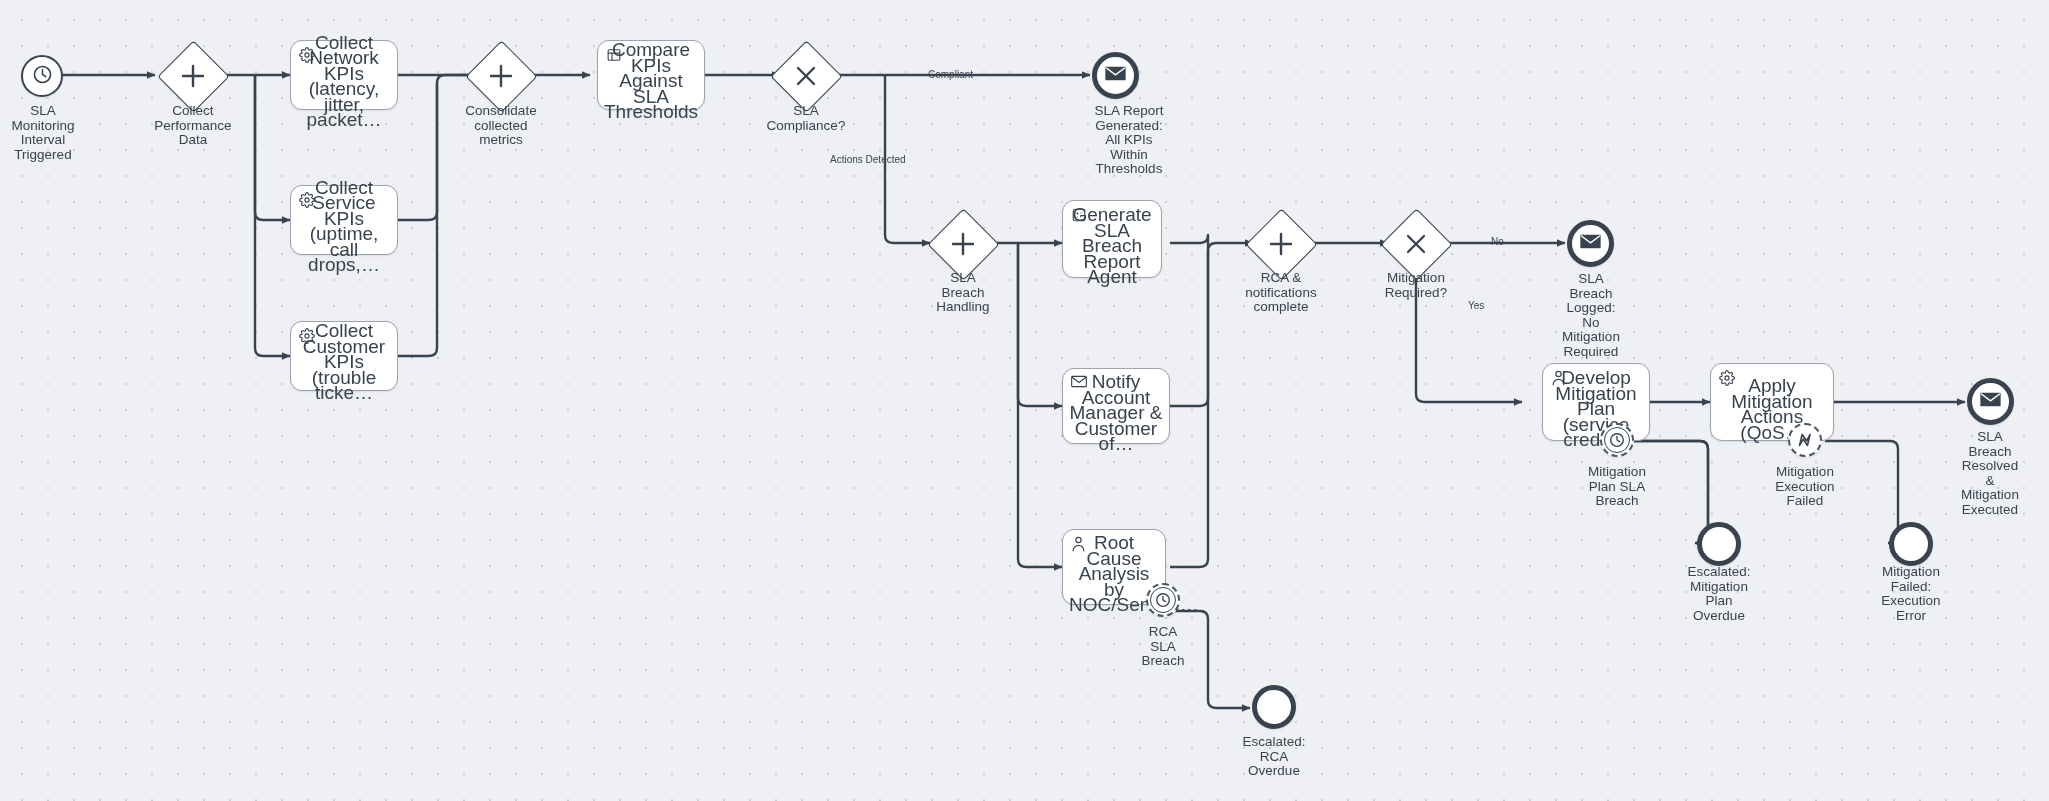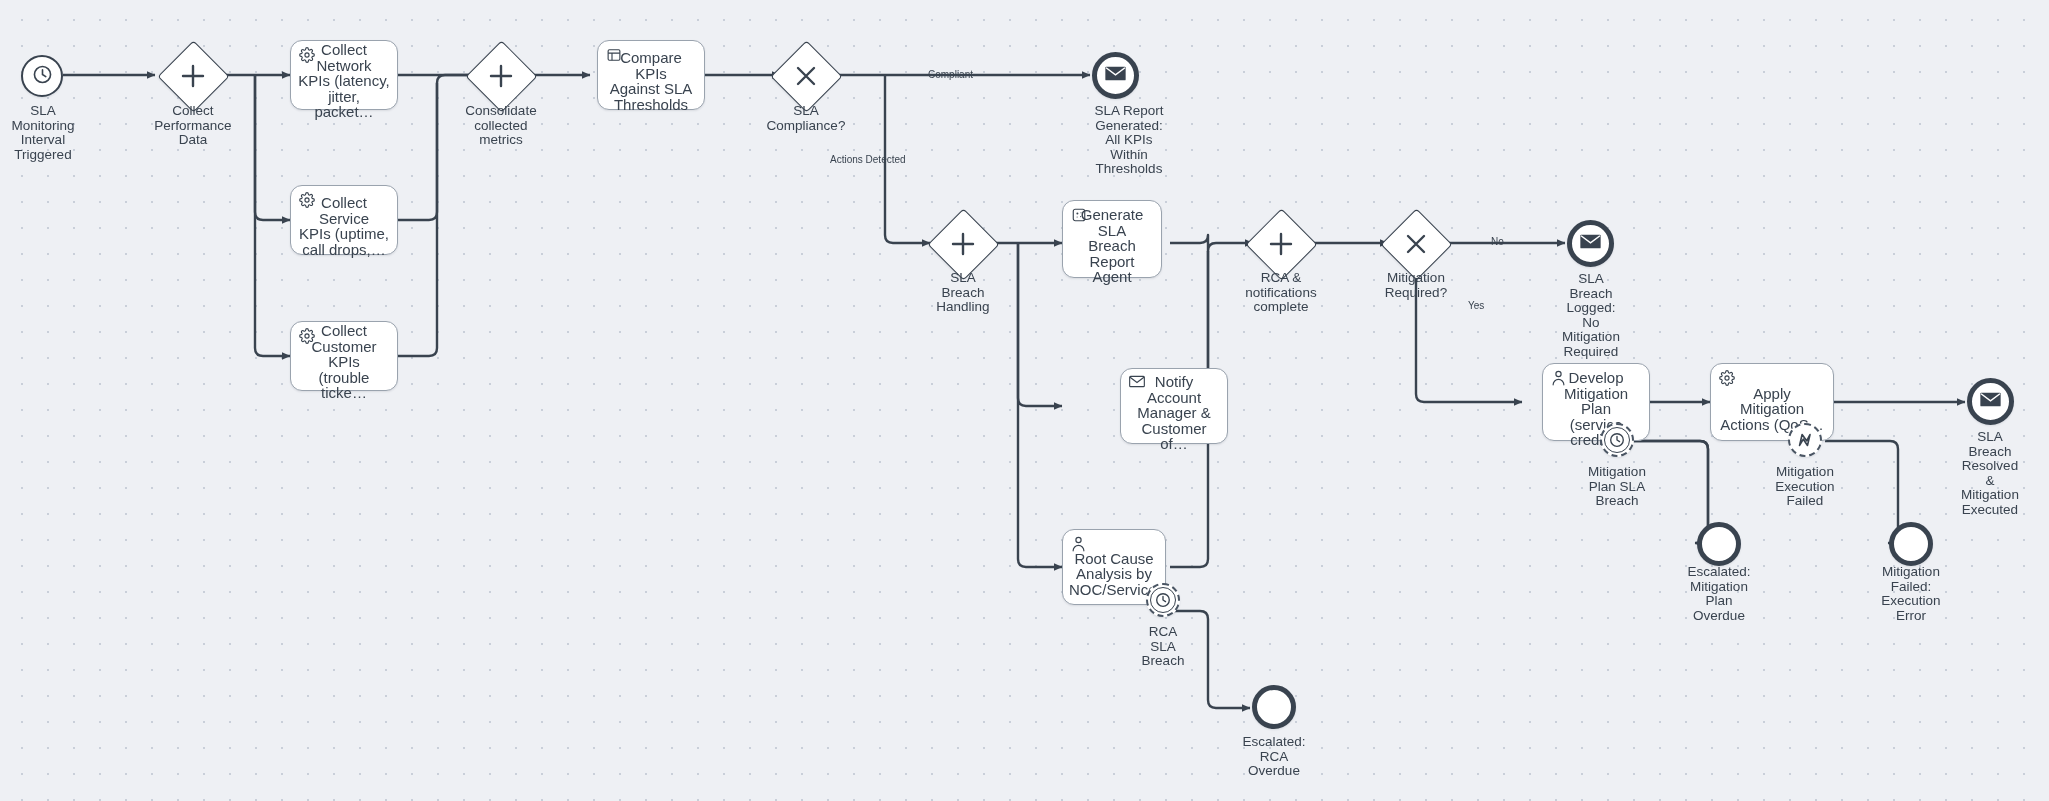--- a/index.html
+++ b/index.html
@@ -36,21 +36,21 @@
     background: #ffffff;
     border: 1.6px solid #9aa3ae;
     border-radius: 12px;
     box-shadow: 0 1px 2px rgba(30,40,55,0.10);
     display: flex;
     align-items: center;
     justify-content: center;
     padding: 4px 6px 4px 6px;
   }
   .task .tasklabel {
-    font-size: 15px;
+    font-size: 19px;
     line-height: 15.5px;
     color: #39434f;
     text-align: center;
     width: 100%;
     white-space: pre-line;
     font-family: "Liberation Sans", sans-serif;
   }
   .task .ticon {
     position: absolute;
     left: 8px;
@@ -316,21 +316,21 @@
         <circle cx="15" cy="8.6" r="0.9" fill="#39434f" stroke="none"></circle>
         <circle cx="9.2" cy="15" r="0.9" fill="#39434f" stroke="none"></circle>
         <circle cx="14.4" cy="14.4" r="0.9" fill="#39434f" stroke="none"></circle>
       </svg>
     </span>
     <div class="tasklabel" style="margin-top:14px;">Generate SLA
 Breach Report
 Agent</div>
   </div>
 
-  <div class="node task" style="left:1120px; top:368px; width:108px; height:76px;">
+  <div class="node task" style="left:1062px; top:368px; width:108px; height:76px;">
     <span class="ticon">
       <svg width="16" height="13" viewBox="0 0 24 18" fill="none" stroke="#39434f" stroke-width="1.7">
         <rect x="1" y="1.4" width="22" height="15.2" rx="1.4"></rect>
         <path d="M1.6 2.6 L12 10.6 L22.4 2.6"></path>
       </svg>
     </span>
     <div class="tasklabel" style="margin-top:14px;">Notify Account
 Manager &amp;
 Customer of…</div>
   </div>

